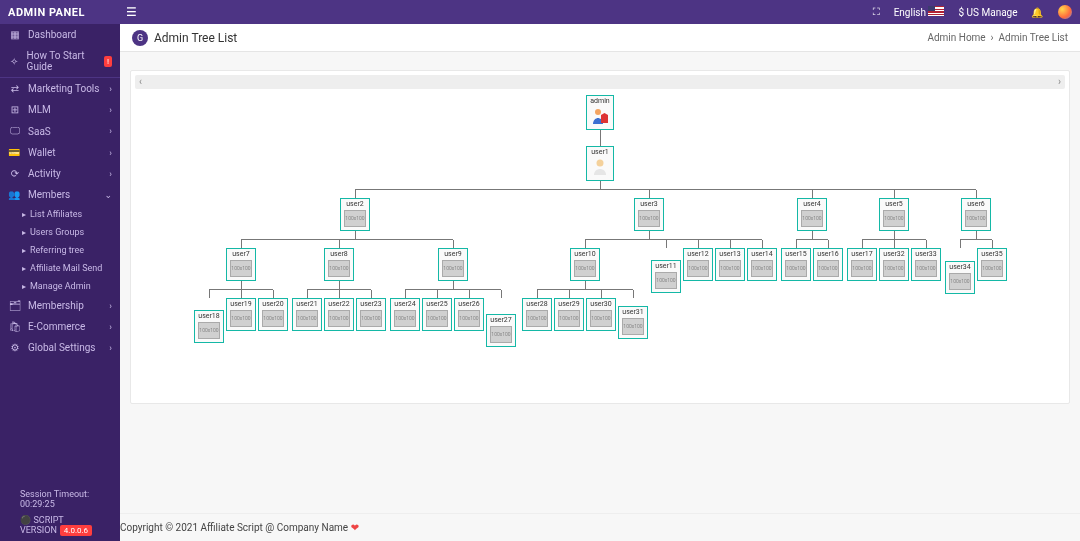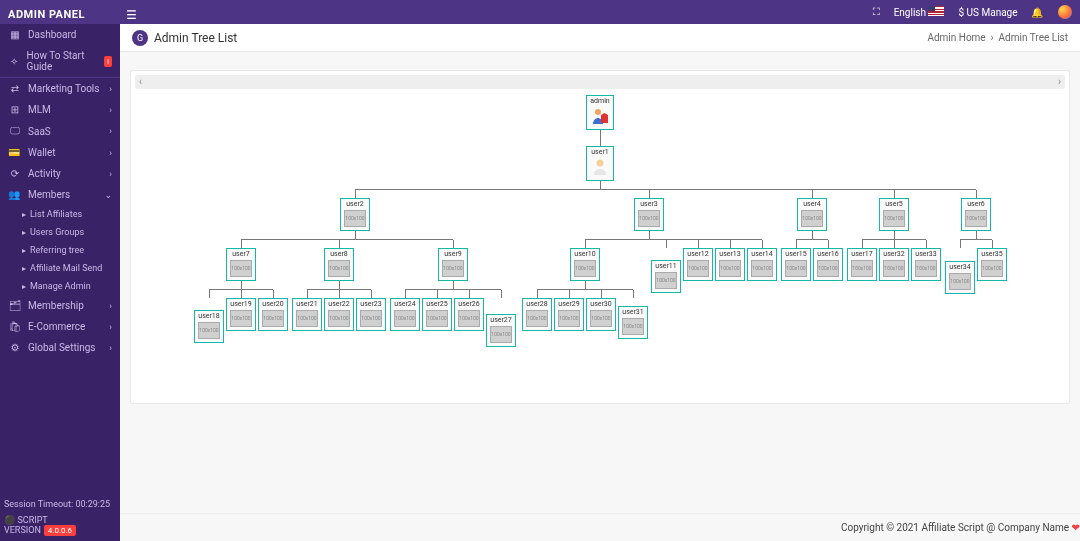--- a/index.html
+++ b/index.html
@@ -1,55 +1,55 @@
 <!DOCTYPE html>
 <html><head>
 <meta charset="utf-8">
 <style>
 *{margin:0;padding:0;box-sizing:border-box}
 body{font-family:-apple-system,BlinkMacSystemFont,"Segoe UI",Roboto,sans-serif;font-size:12px;background:#f0f0f0;color:#333;width:1080px;height:541px;overflow:hidden}
 .app{display:flex;flex-direction:column;height:541px}
-.topbar{height:24px;background:#4d3484;display:flex;color:#fff;padding:8px 8px}
+.topbar{height:24px;background:#4d3484;display:flex;align-items:center;color:#fff;padding:1px 8px}
 .brand{font-weight:700;font-size:11px;letter-spacing:.5px;width:112px}
 .menu-toggle{cursor:pointer;padding:0 6px}
 .top-spacer{flex:1}
 .top-right{display:flex;align-items:center;gap:14px;font-size:10px}
 .flag{width:16px;height:10px;background:linear-gradient(to bottom,#b22234 0 8%,#fff 8% 16%,#b22234 16% 24%,#fff 24% 32%,#b22234 32% 40%,#fff 40% 48%,#b22234 48% 56%,#fff 56% 64%,#b22234 64% 72%,#fff 72% 80%,#b22234 80% 88%,#fff 88% 100%);position:relative;display:inline-block}
 .flag::before{content:"";position:absolute;top:0;left:0;width:7px;height:5px;background:#3c3b6e}
 .body{display:flex;flex:1;overflow:hidden}
 .sidebar{width:120px;background:#3a2266;color:#c8b9e6;display:flex;flex-direction:column;font-size:10px}
 .side-item{display:flex;align-items:center;padding:5px 8px;cursor:pointer;position:relative}
 .side-item .ico{width:14px;margin-right:6px;text-align:center;font-size:10px}
 .side-item .chev{margin-left:auto;font-size:9px}
 .side-badge{background:#ff3e3e;color:#fff;font-size:8px;padding:1px 3px;border-radius:2px;margin-left:auto}
 .side-sep{height:1px;background:#4d3484;margin:0}
 .sub-item{padding:4px 8px 4px 22px;font-size:9px;cursor:pointer}
 .sub-item::before{content:"▸";margin-right:4px;font-size:8px}
-.side-bottom{margin-top:auto;padding:6px 4px;font-size:9px;color:#c8b9e6}
+.side-bottom{margin-top:auto;padding:6px 20px;font-size:9px;color:#c8b9e6}
 .ver-badge{background:#ff3e3e;color:#fff;font-size:8px;padding:1px 4px;border-radius:2px;margin-left:3px}
 .main{flex:1;background:#f7f7f7;display:flex;flex-direction:column;overflow:hidden}
 .page-head{height:28px;background:#fff;border-bottom:1px solid #e5e5e5;display:flex;align-items:center;padding:0 12px}
 .page-title{display:flex;align-items:center;font-size:12px;font-weight:400}
 .title-icon{width:16px;height:16px;border-radius:50%;background:#4d3484;color:#fff;display:inline-flex;align-items:center;justify-content:center;margin-right:6px;font-size:9px}
 .crumbs{margin-left:auto;font-size:10px;color:#666}
 .crumbs a{color:#666;text-decoration:none}
 .tree-wrap{margin:18px 10px 0;background:#fff;border:1px solid #e8e8e8;border-radius:2px;padding:4px 4px 40px;overflow:hidden}
 .tree-bar{height:14px;background:#eee;border-radius:2px;position:relative;margin-bottom:6px}
 .tree-bar .ar{position:absolute;top:0;font-size:10px;color:#888;line-height:14px;padding:0 4px;cursor:pointer}
 .tree-bar .ar.l{left:0}
 .tree-bar .ar.r{right:0}
 .tree{font-size:7px;line-height:1}
 .tree table{border-collapse:collapse;margin:0 auto}
 .tree td{padding:0;vertical-align:top;text-align:center}
 .node{display:inline-block;border:1px solid #14b8a6;background:#fafafa;padding:2px 3px 3px;min-width:24px}
 .node .nm{white-space:nowrap;margin-bottom:2px;font-size:7px}
 .thumb{width:22px;height:17px;background:#d0d0d0;border:1px solid #aaa;margin:0 auto;font-size:5px;display:flex;align-items:center;justify-content:center;color:#888}
 .adminimg{width:20px;height:17px;margin:0 auto}
 .vline{width:1px;height:8px;background:#777;margin:0 auto}
-.footer{text-align:right;font-size:10px;color:#444;margin-top:auto;padding:8px 0;border-top:1px solid #eee}
+.footer{text-align:left;font-size:10px;color:#444;margin-top:auto;padding:8px 0;border-top:1px solid #eee}
 .heart{color:#e44}
 </style>
 </head>
 <body>
 
 <div class="app">
   <div class="topbar">
     <div class="brand">ADMIN PANEL</div>
     <div class="menu-toggle">☰</div>
     <div class="top-spacer"></div>

